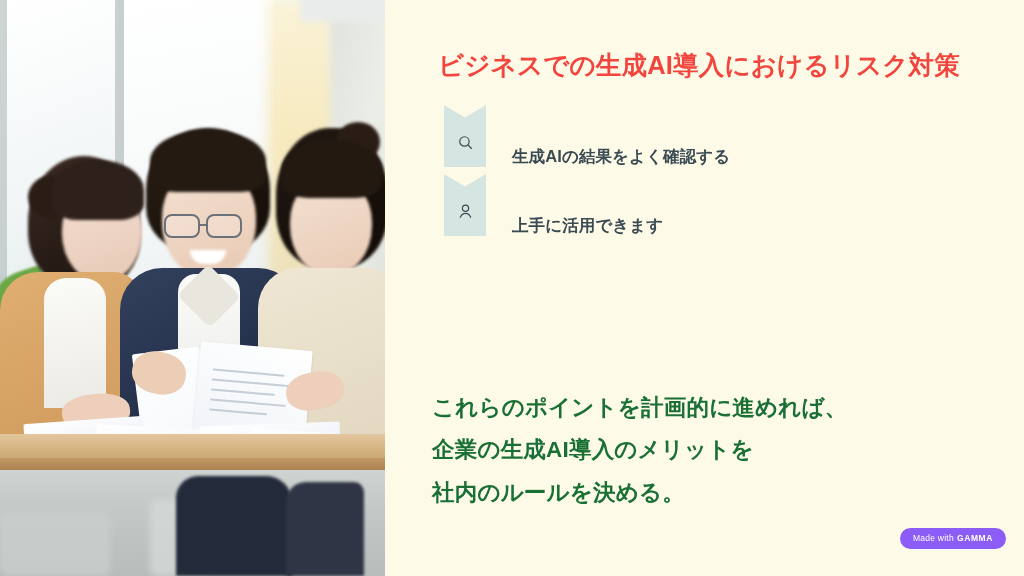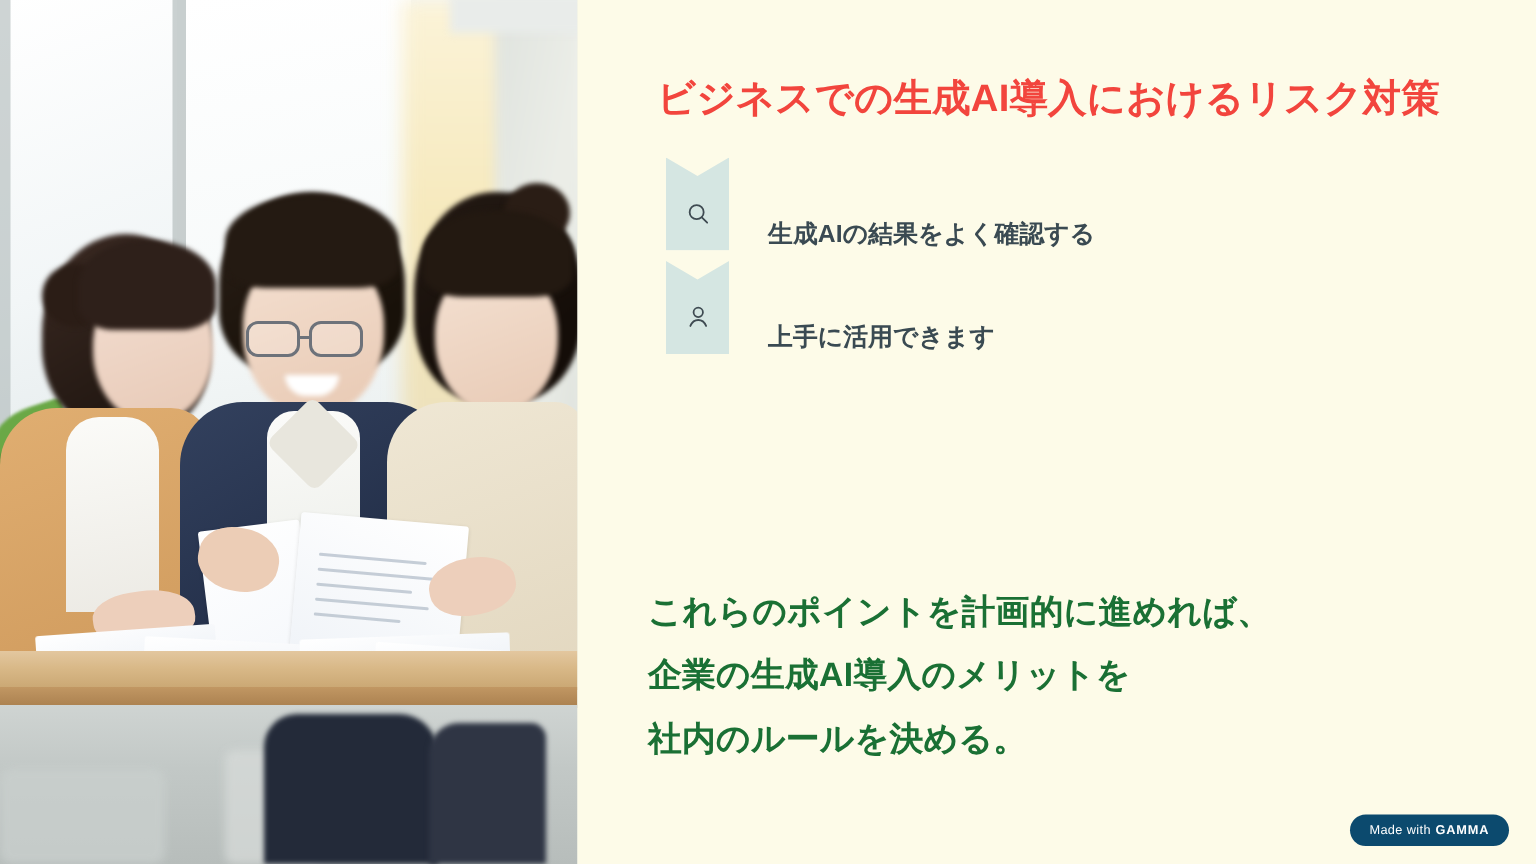--- a/index.html
+++ b/index.html
@@ -287,22 +287,22 @@
     font-size:22.5px;
     font-weight:700;
     color:#1A7034;
     line-height:1.88;
     letter-spacing:.2px;
   }
   .outro div { white-space:nowrap; }
 
   .badge {
     position:absolute;
-    right:18px; bottom:12px;
-    background:#0c4a6e;
+    right:18px; bottom:27px;
+    background:#8b5cf6;
     color:#FFFFFF;
     border-radius:999px;
     padding:5px 13px 6px;
     font-size:8.5px;
     letter-spacing:.25px;
     display:flex; align-items:center; gap:3px;
     white-space:nowrap;
   }
   .badge .gm { font-weight:700; letter-spacing:.6px; }
 </style>

